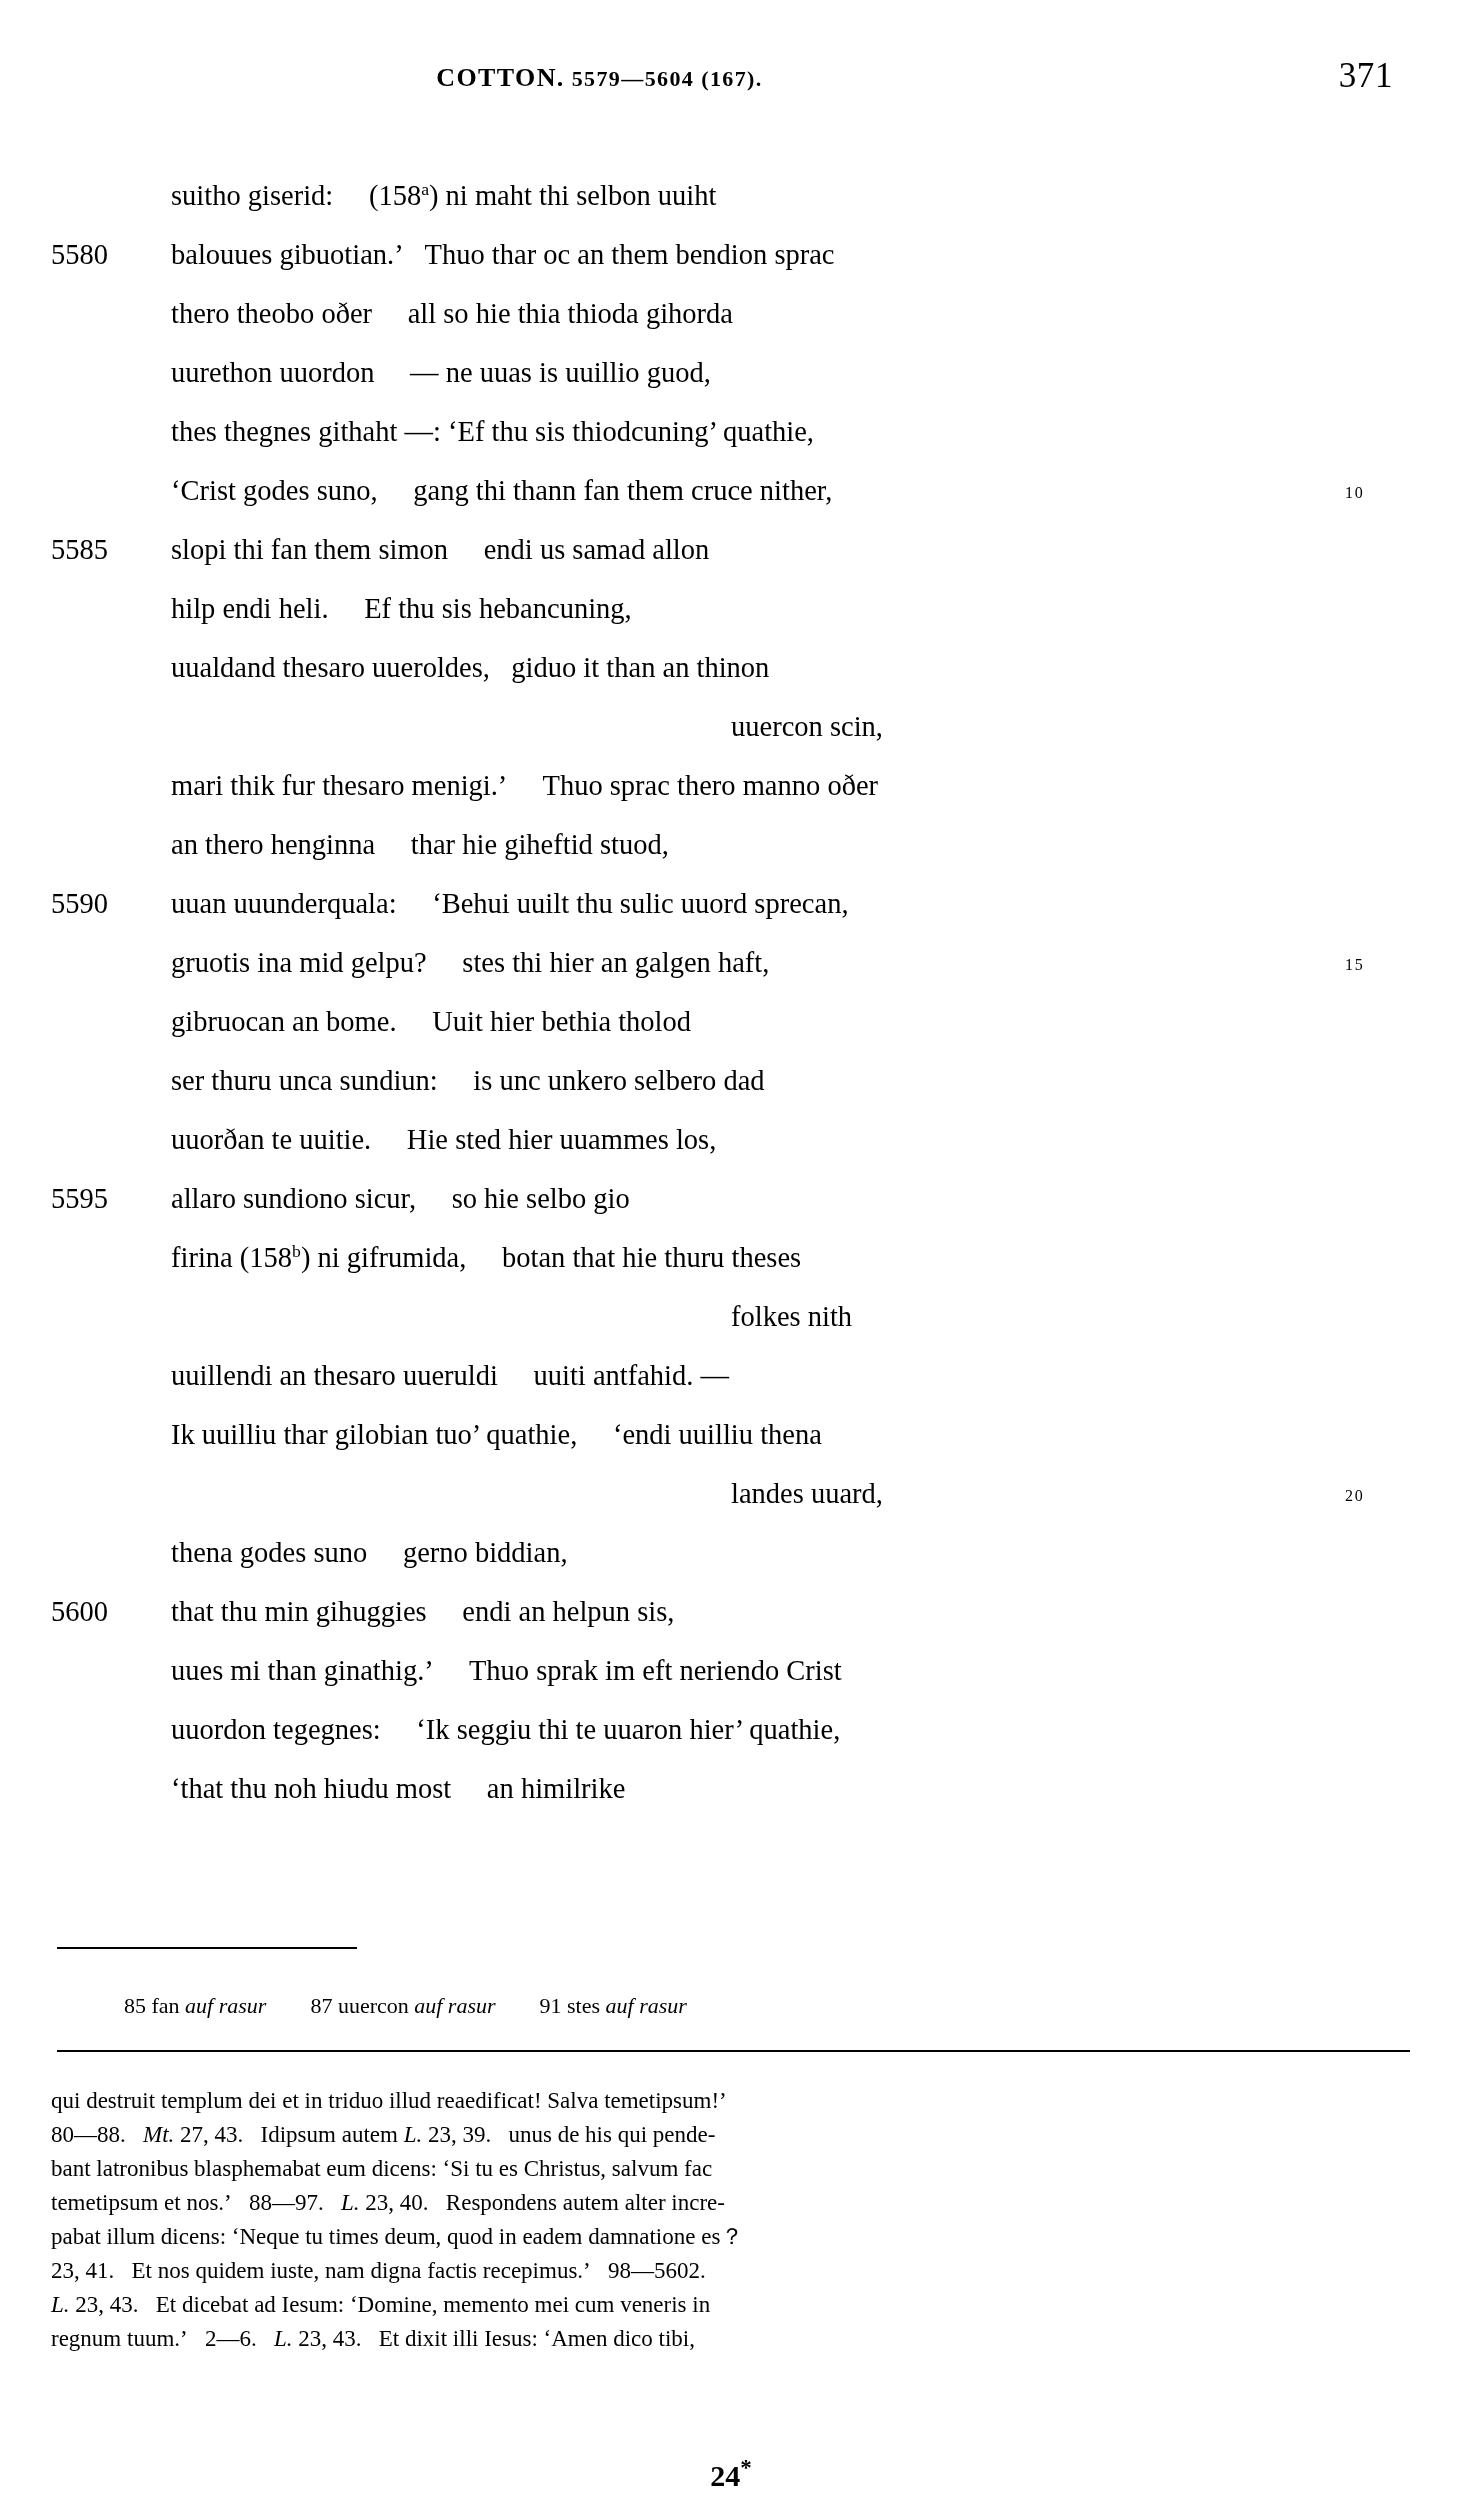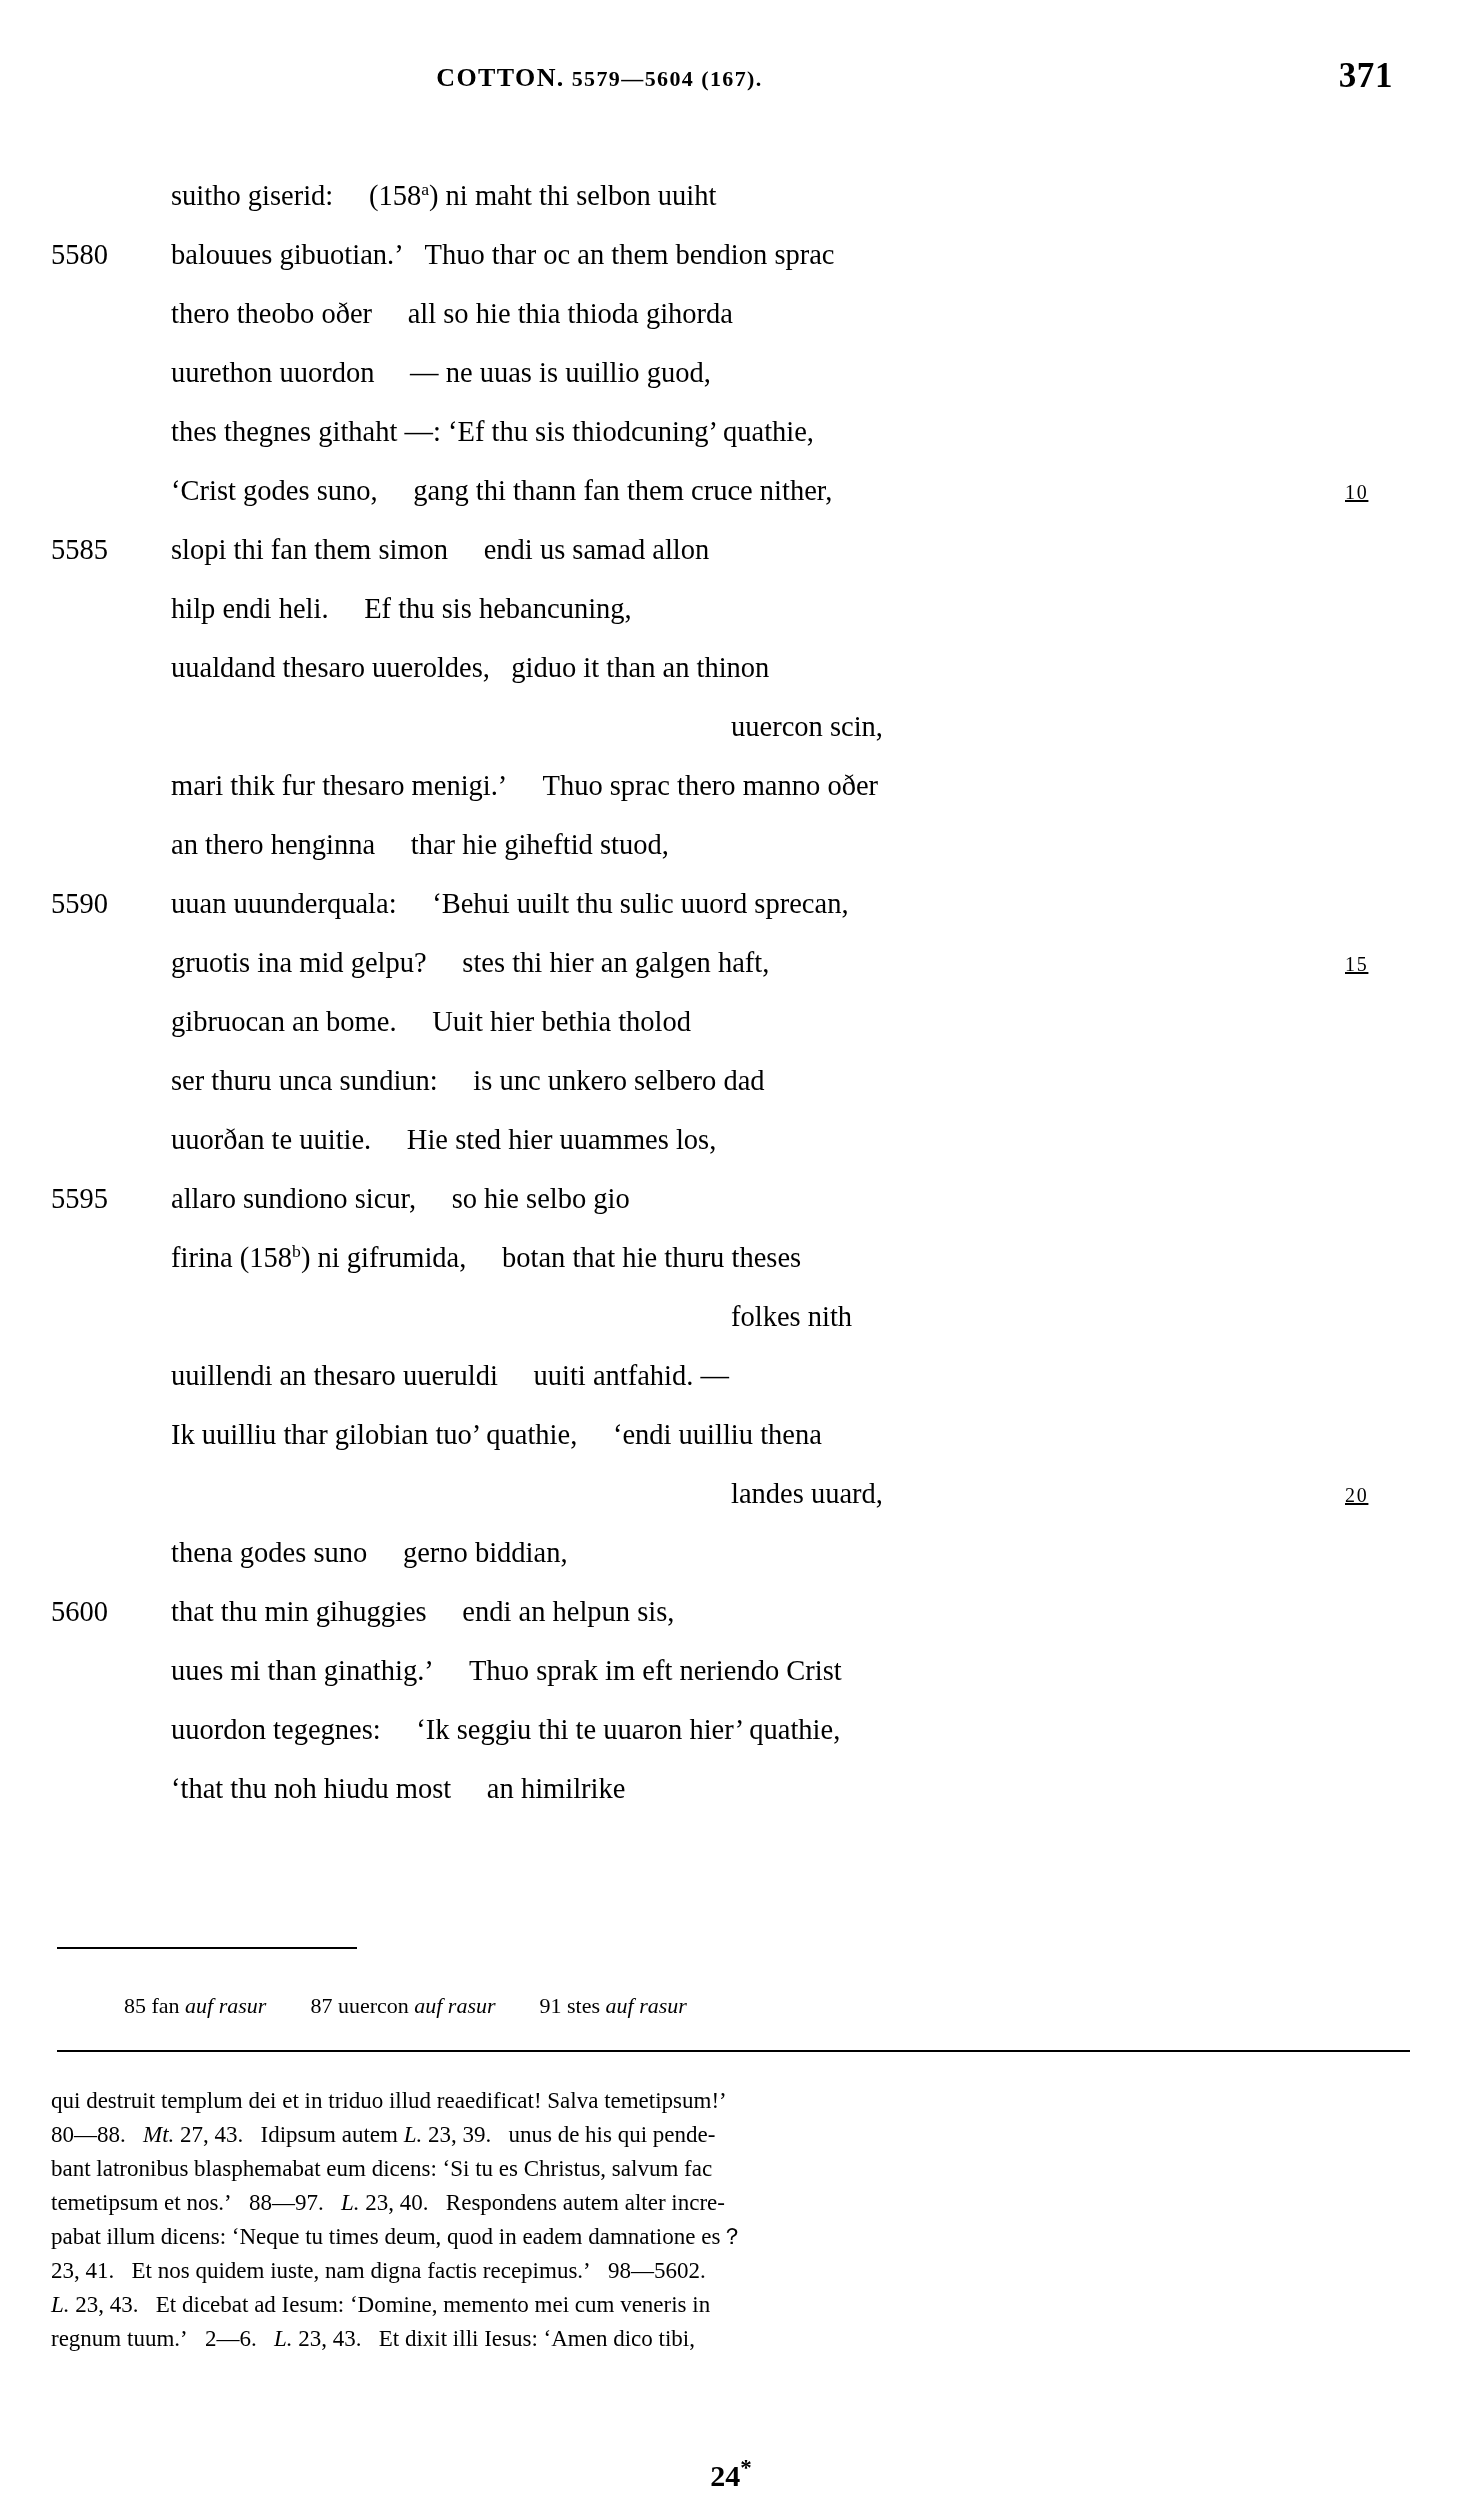--- a/index.html
+++ b/index.html
@@ -42,21 +42,21 @@
     font-size: 26px;
     letter-spacing: 1.4px;
   }
   .runhead-title .sm {
     font-size: 22px;
   }
   .runhead-folio {
     position: absolute;
     right: 91px;
     top: -6.9px;
-    font-weight: bold;
+    font-weight: normal;
     font-size: 35px;
     letter-spacing: 0.6px;
   }
 
   
   .verse {
     position: absolute;
     left: 0;
     top: 166px;
     width: 1462px;
@@ -83,23 +83,22 @@
     font-size: 28.5px;
     white-space: pre;
   }
   .vtext.ind-center {
     left: 731px;
   }
   .vmarg {
     position: absolute;
     left: 1345px;
     top: 2.3px;
-    font-size: 20px;
+    font-size: 16px;
     letter-spacing: 1.7px;
-    text-decoration: underline;
   }
   .sup {
     font-size: 0.62em;
     vertical-align: super;
     line-height: 0;
   }
 
   
   .rule {
     position: absolute;

